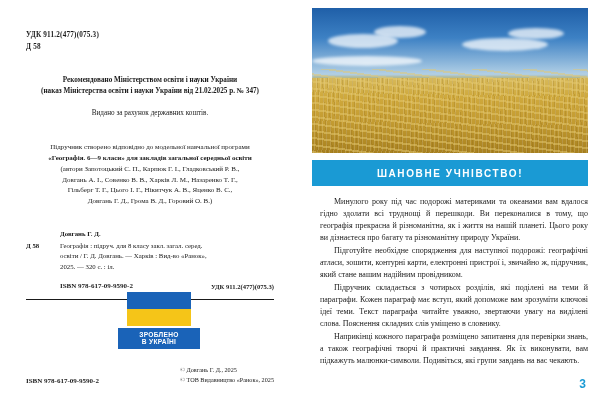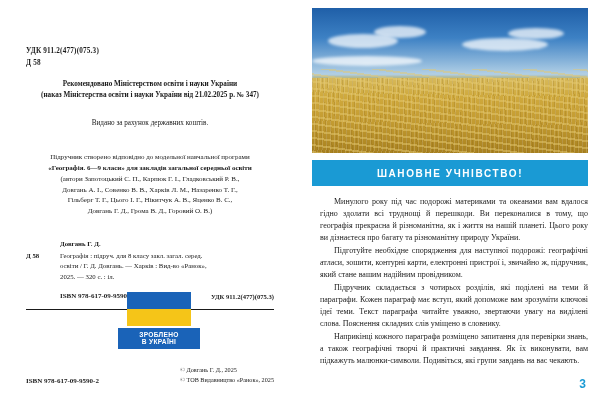--- a/index.html
+++ b/index.html
@@ -20,42 +20,42 @@
     height: 407px;
     display: flex;
   }
   
   .page-left {
     position: relative;
     width: 300px;
     height: 407px;
     background: #ffffff;
     box-sizing: border-box;
-    padding: 46px 26px 10px 26px;
+    padding: 30px 26px 10px 26px;
   }
   .udk-block {
     font-size: 7.2px;
     line-height: 1.45;
     font-weight: bold;
     letter-spacing: 0.2px;
   }
   .udk-block .line2 {
     margin-top: 2px;
   }
   .approval {
-    margin-top: 10px;
+    margin-top: 22px;
     text-align: center;
     font-size: 7.2px;
     line-height: 1.5;
   }
   .approval .bold {
     font-weight: bold;
   }
   .funding {
-    margin-top: 18px;
+    margin-top: 12px;
     text-align: center;
     font-size: 7.2px;
     line-height: 1.6;
   }
   .program {
     margin-top: 22px;
     text-align: center;
     font-size: 7px;
     line-height: 1.55;
   }

